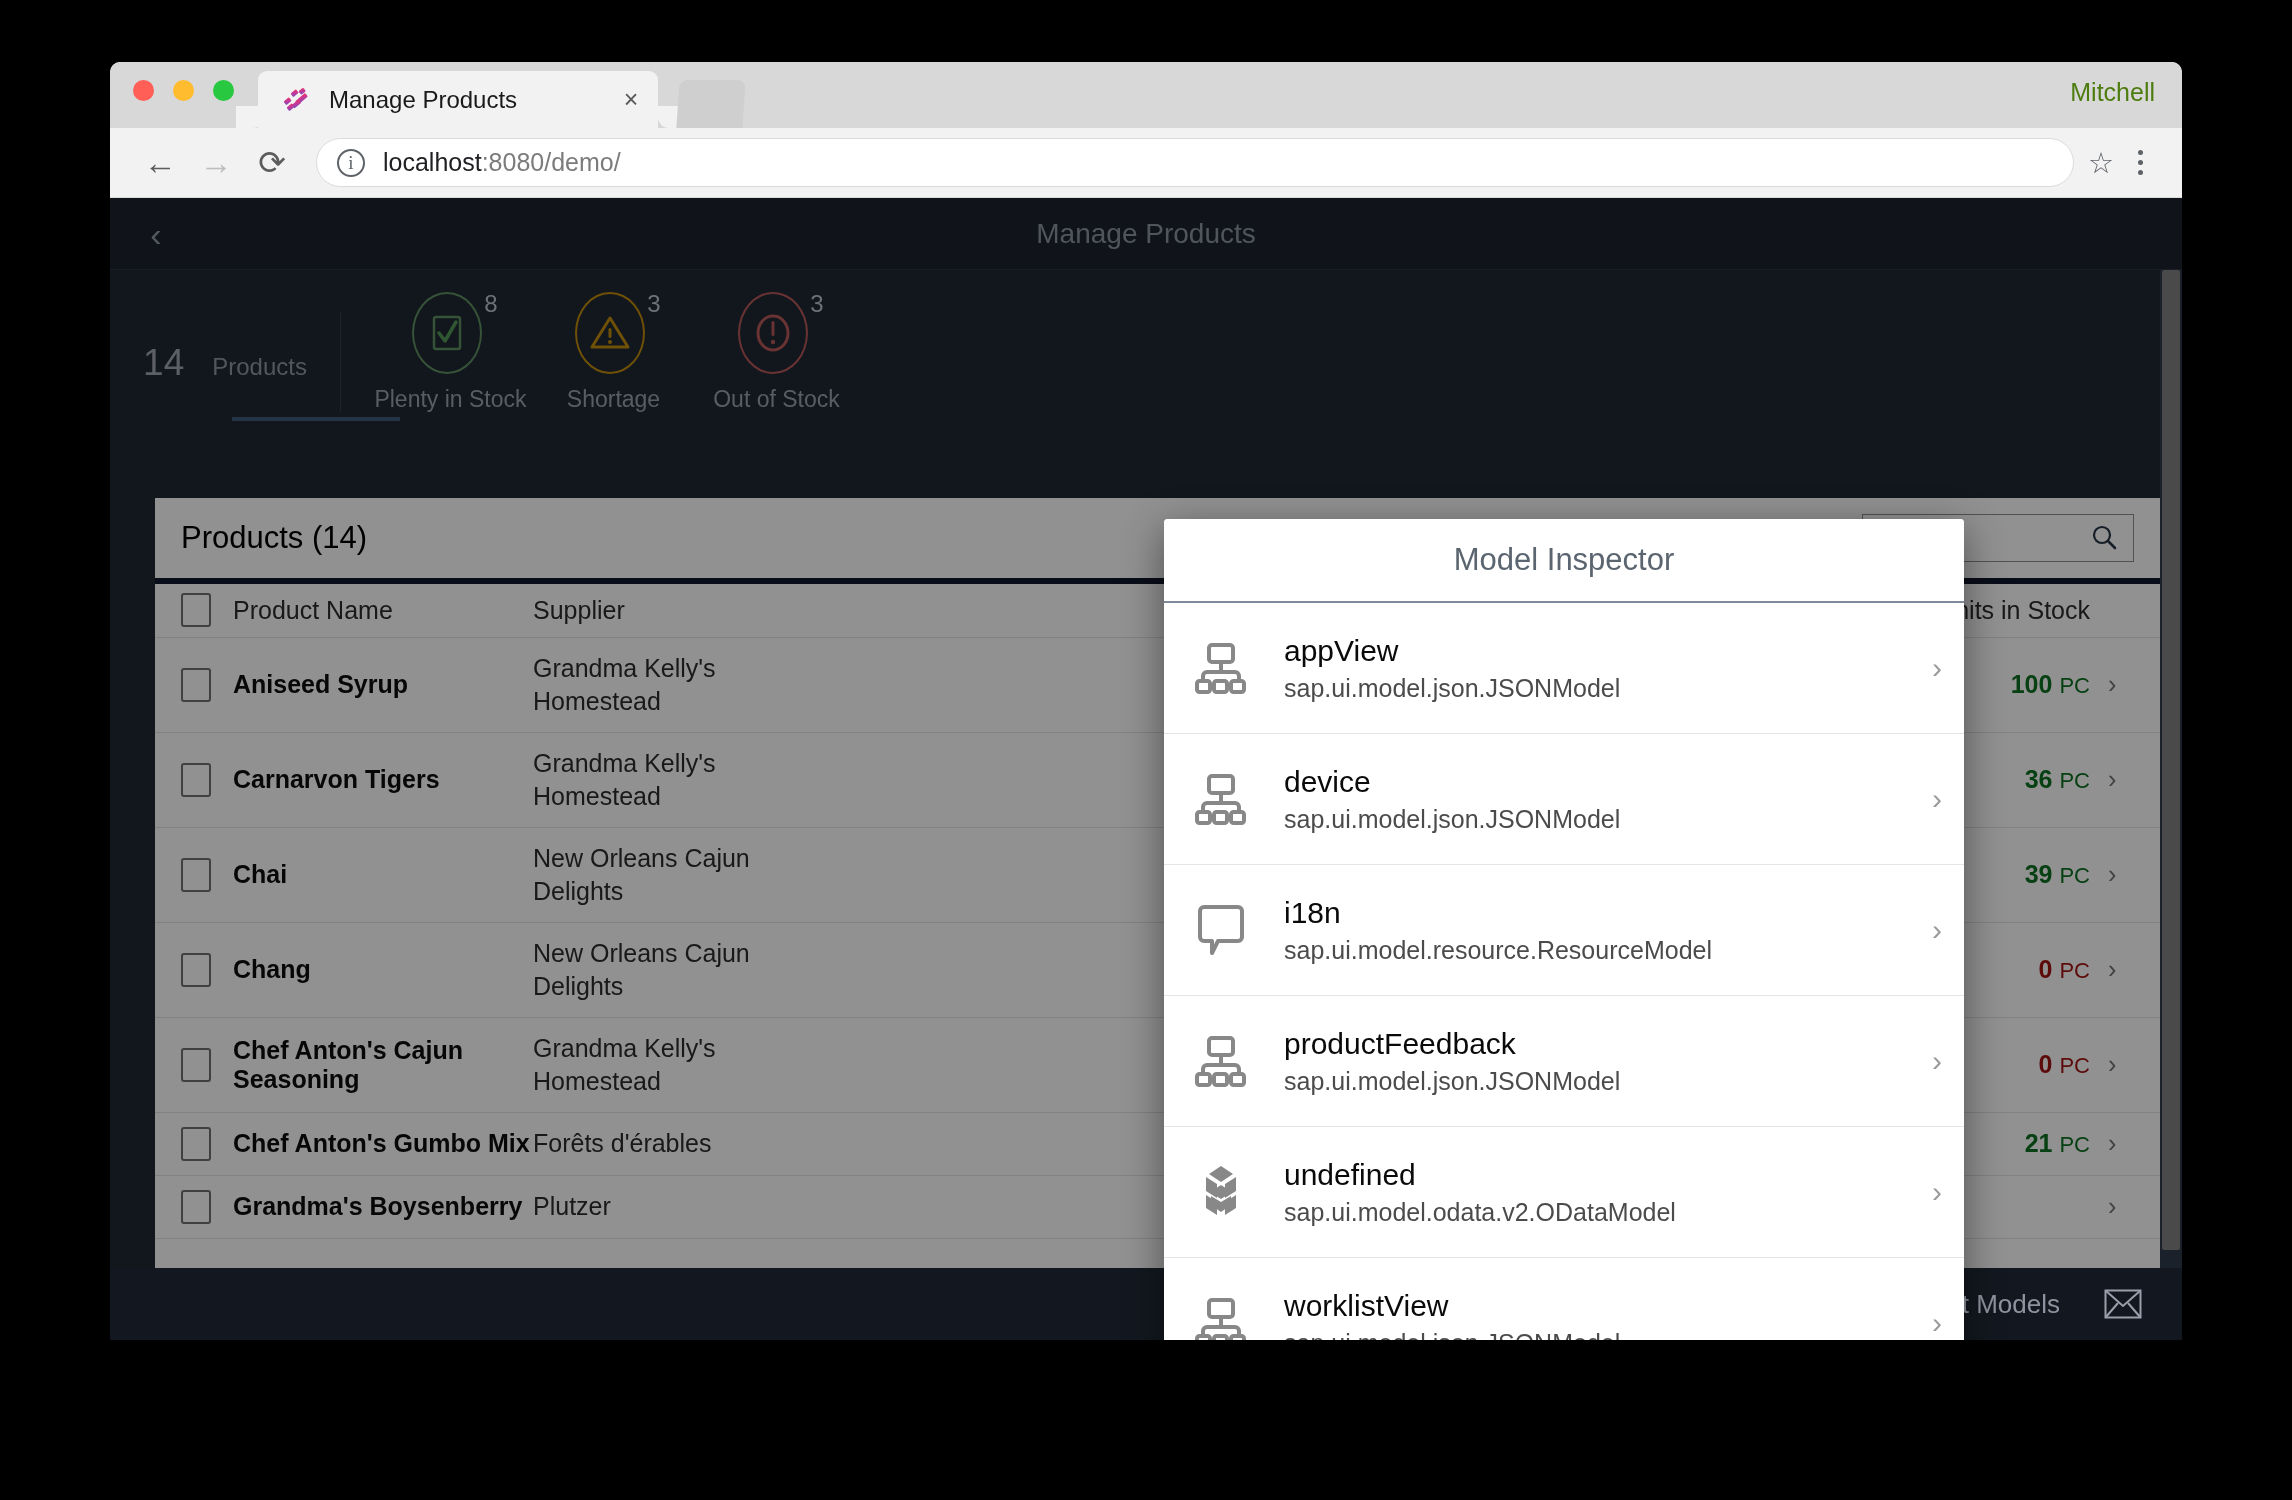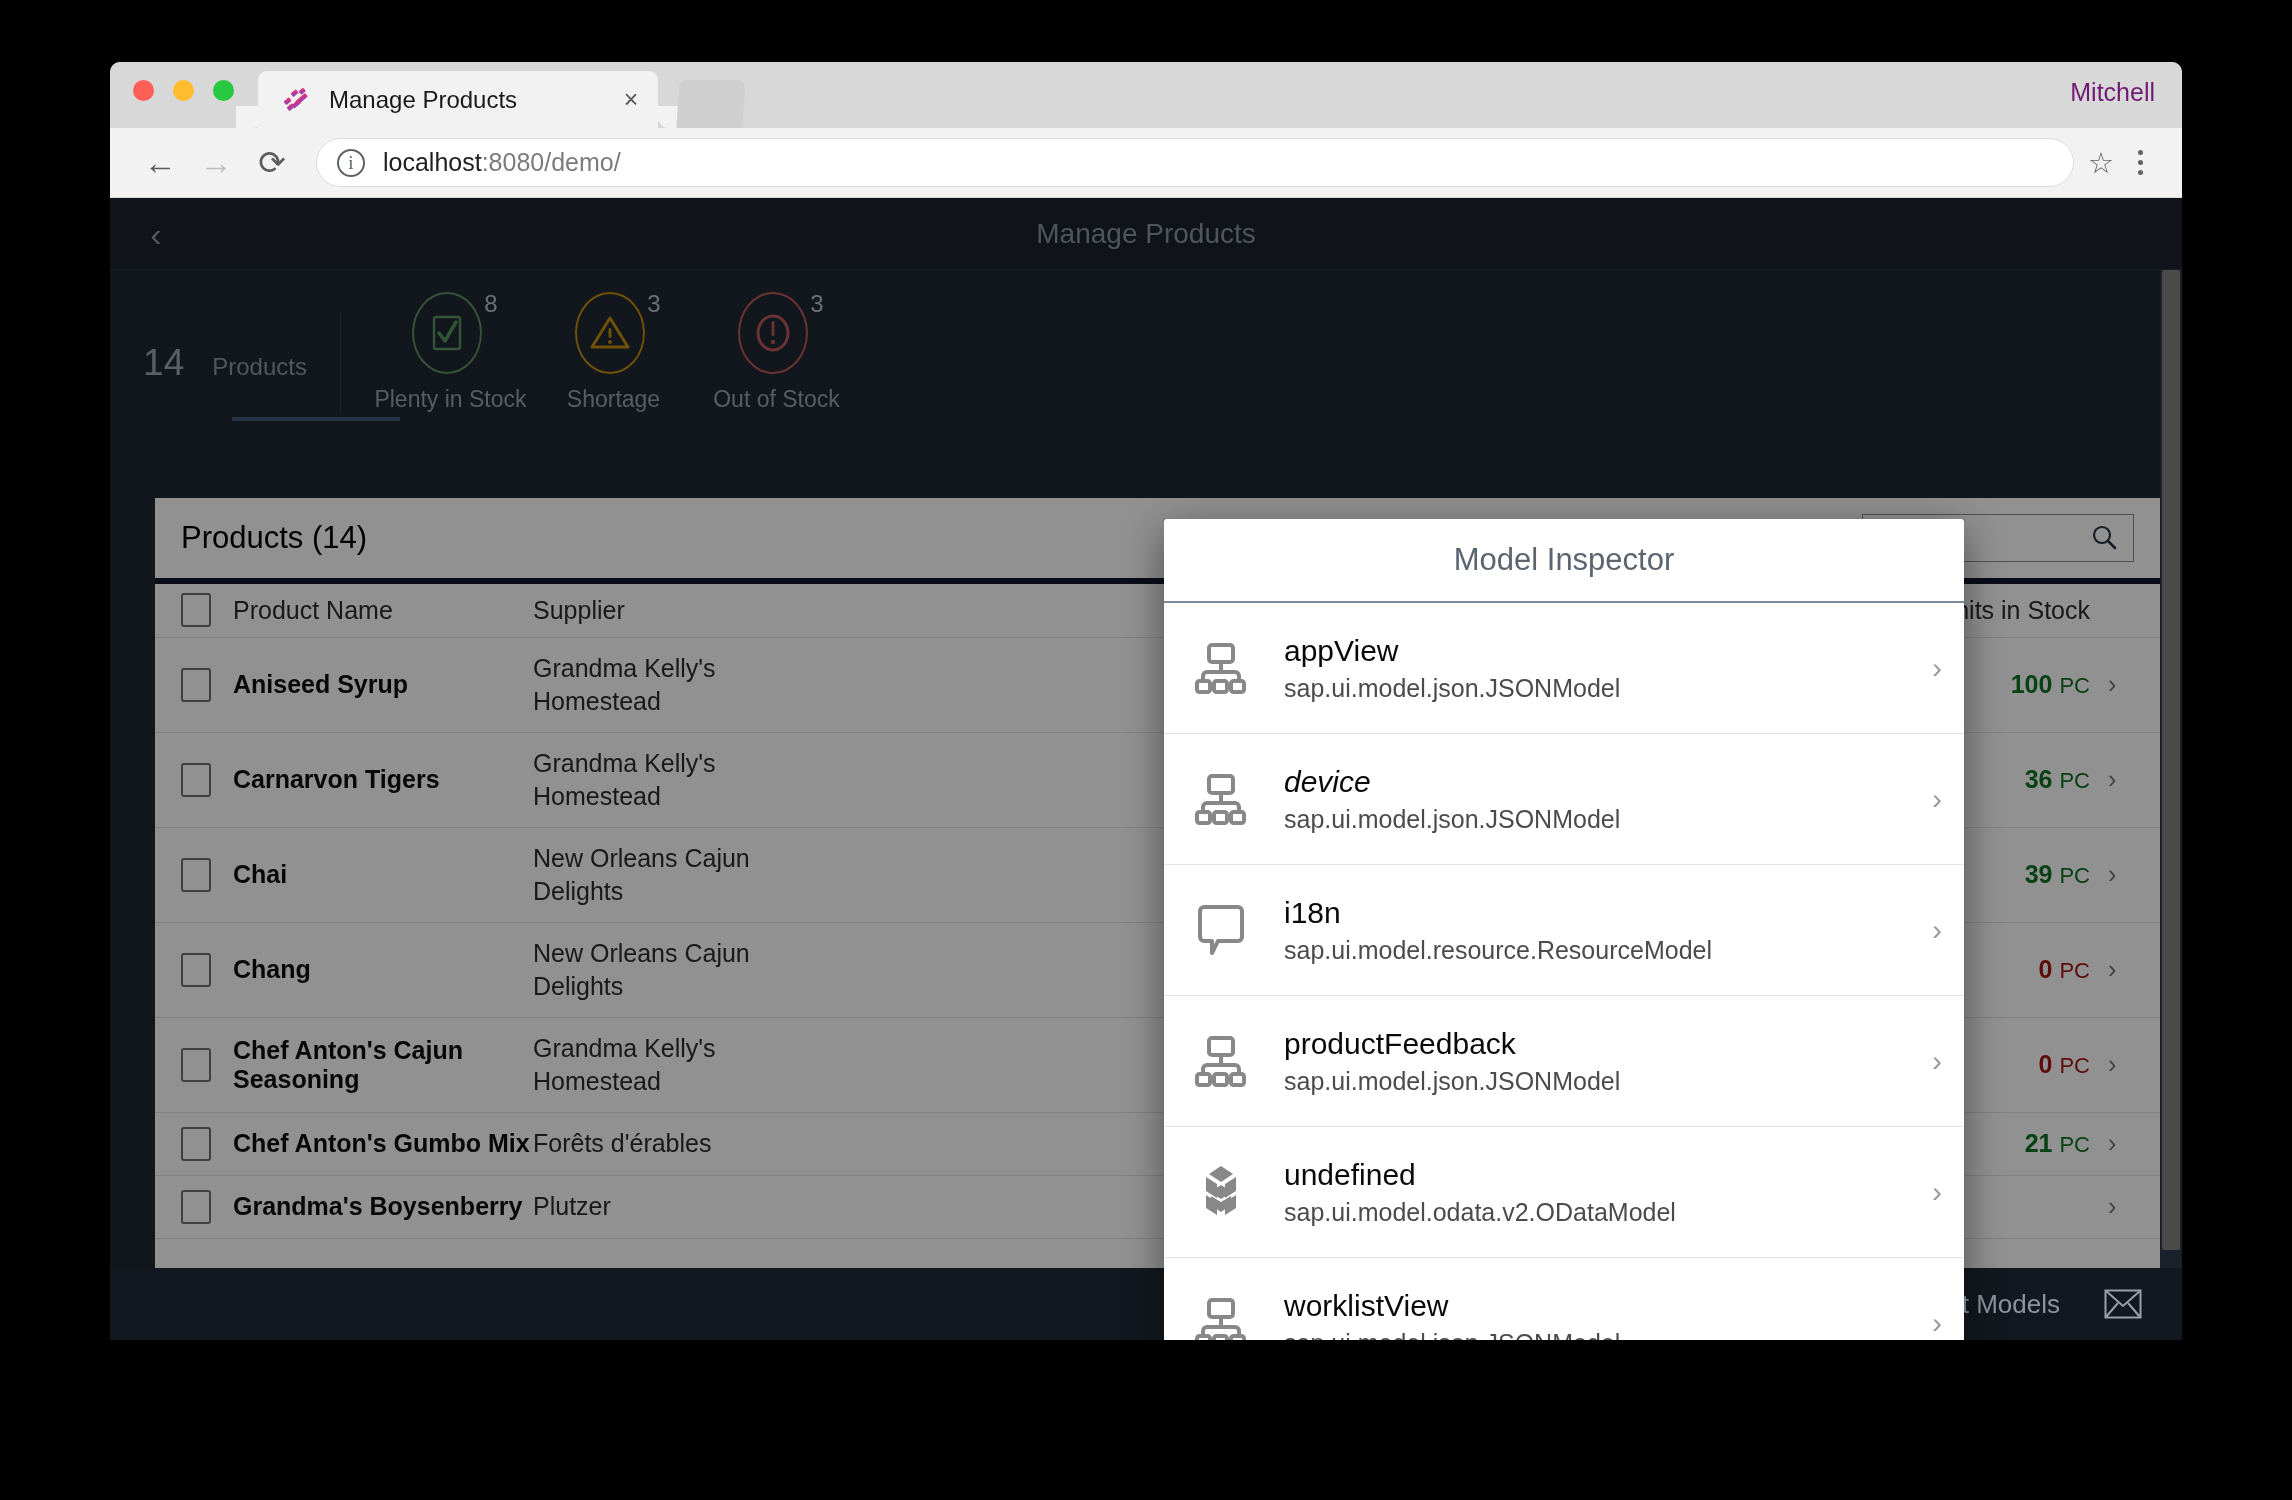--- a/index.html
+++ b/index.html
@@ -78,21 +78,21 @@
   #new-tab-stub {
     position: absolute;
     left: 568px; top: 18px;
     width: 66px; height: 48px;
     background: #cfcfcf;
     border-radius: 8px 8px 0 0;
     transform: skewX(-4deg);
   }
   #profile-name {
     position: absolute; right: 27px; top: 16px;
-    font-size: 25px; color: #701a75;
+    font-size: 25px; color: #4d7c0f;
   }
 
   
   #omnibox-bar {
     position: relative;
     height: 70px;
     background: #f2f2f2;
     display: flex; align-items: center;
     padding: 0 22px;
     border-bottom: 1px solid #dcdcdc;
@@ -606,21 +606,21 @@
               <svg width="58" height="58" viewBox="0 0 58 58" aria-hidden="true">
                 <rect x="17" y="6" width="24" height="17" rx="3" fill="none" stroke="#888888" stroke-width="4"></rect>
                 <line x1="29" y1="23" x2="29" y2="33" stroke="#888888" stroke-width="4"></line>
                 <path d="M11 44 V37 a4 4 0 0 1 4 -4 H43 a4 4 0 0 1 4 4 V44" fill="none" stroke="#888888" stroke-width="4"></path>
                 <rect x="5" y="42" width="13" height="11" rx="2.5" fill="none" stroke="#888888" stroke-width="4"></rect>
                 <rect x="22" y="42" width="13" height="11" rx="2.5" fill="none" stroke="#888888" stroke-width="4"></rect>
                 <rect x="39" y="42" width="13" height="11" rx="2.5" fill="none" stroke="#888888" stroke-width="4"></rect>
               </svg>
             </span>
             <span class="model-text">
-              <span class="model-name" style="display: block; font-style: italic;">device</span>
+              <span class="model-name" style="display: block;">device</span>
               <span class="model-class" style="display: block;">sap.ui.model.json.JSONModel</span>
             </span>
             <span class="model-chevron">›</span>
           </div>
           <div class="model-item">
             <span class="model-icon">
               <svg width="58" height="58" viewBox="0 0 58 58" aria-hidden="true">
                 <path d="M8 10 a4 4 0 0 1 4 -4 H46 a4 4 0 0 1 4 4 V36 a4 4 0 0 1 -4 4 H26 L20 52 V40 H12 a4 4 0 0 1 -4 -4 Z" fill="none" stroke="#888888" stroke-width="4" stroke-linejoin="round"></path>
               </svg>
             </span>

